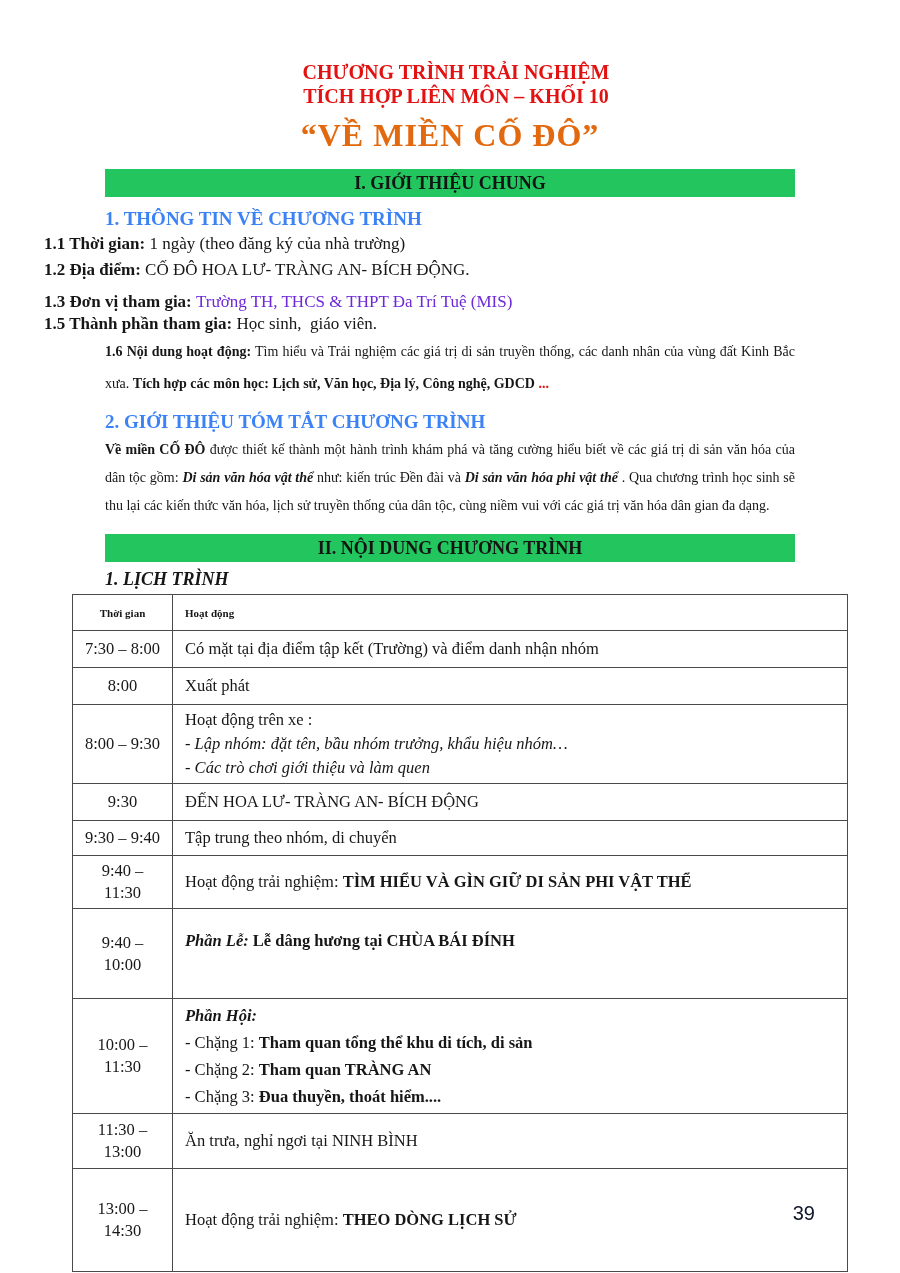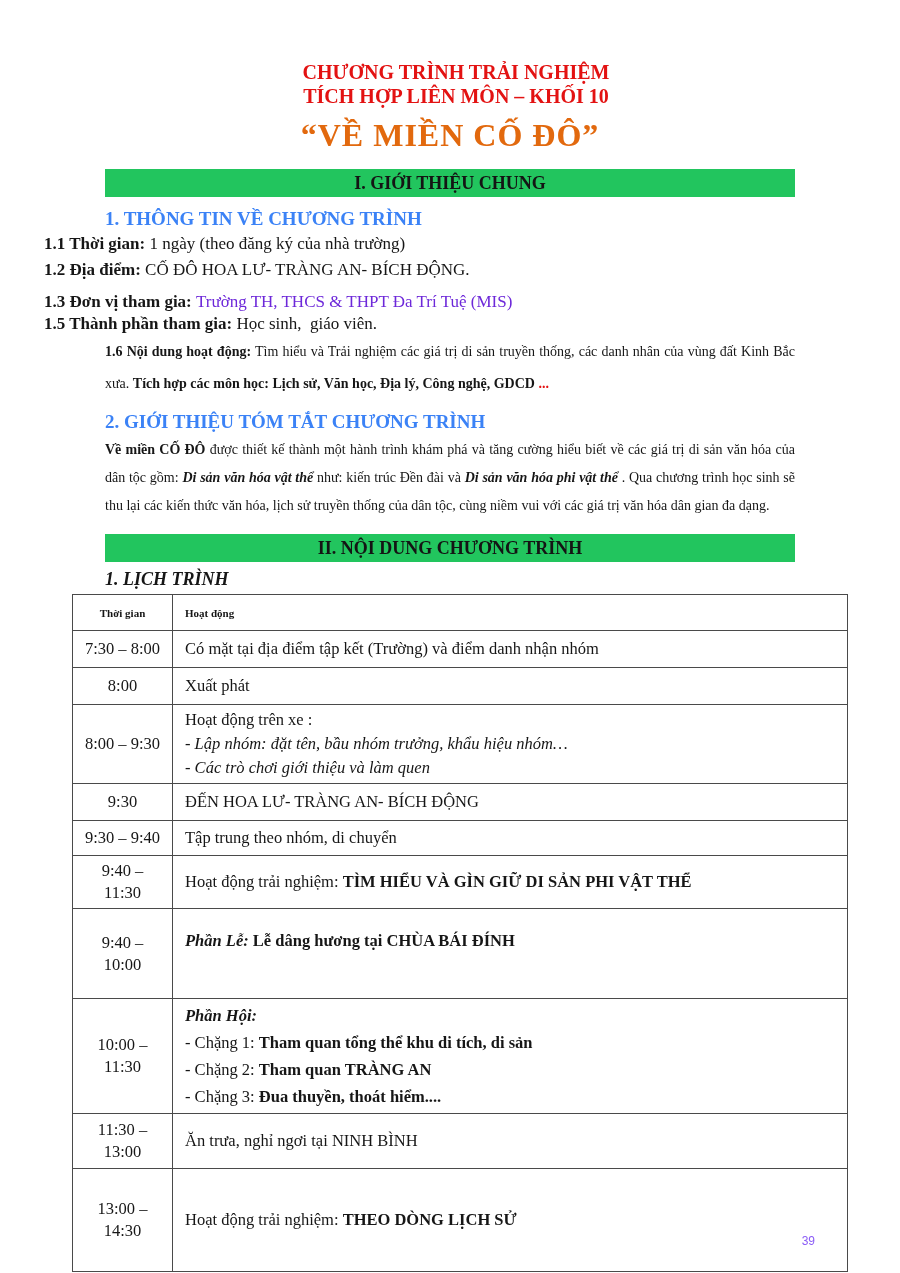--- a/index.html
+++ b/index.html
@@ -52,23 +52,23 @@
   table.sched tbody tr:nth-child(6) td{height:46px;}
   table.sched tbody tr:nth-child(7) td{height:66px;}
   table.sched tbody tr:nth-child(7) td.act{vertical-align:top;padding-top:20px;}
   table.sched tbody tr:nth-child(8) td{height:108px;}
   table.sched tbody tr:nth-child(8) td.act div{line-height:27px;}
   table.sched tbody tr:nth-child(9) td{height:48px;}
   table.sched tbody tr:nth-child(10) td{height:96px;}
   table.sched tbody tr:nth-child(11) td{height:43px;}
   
   .pagenum{
-    position:absolute;top:1234px;right:85px;
+    position:absolute;top:1202px;right:85px;
     font-family:"Liberation Sans","DejaVu Sans",sans-serif;
-    font-size:12px;color:#8b5cf6;
+    font-size:20px;color:#0f172a;
   }
 </style>
 </head>
 <body>
 
 <div class="page">
 
   <div class="doc-header">
     <div class="subtitle">CHƯƠNG TRÌNH TRẢI NGHIỆM</div>
     <div class="subtitle">TÍCH HỢP LIÊN MÔN – KHỐI 10</div>

